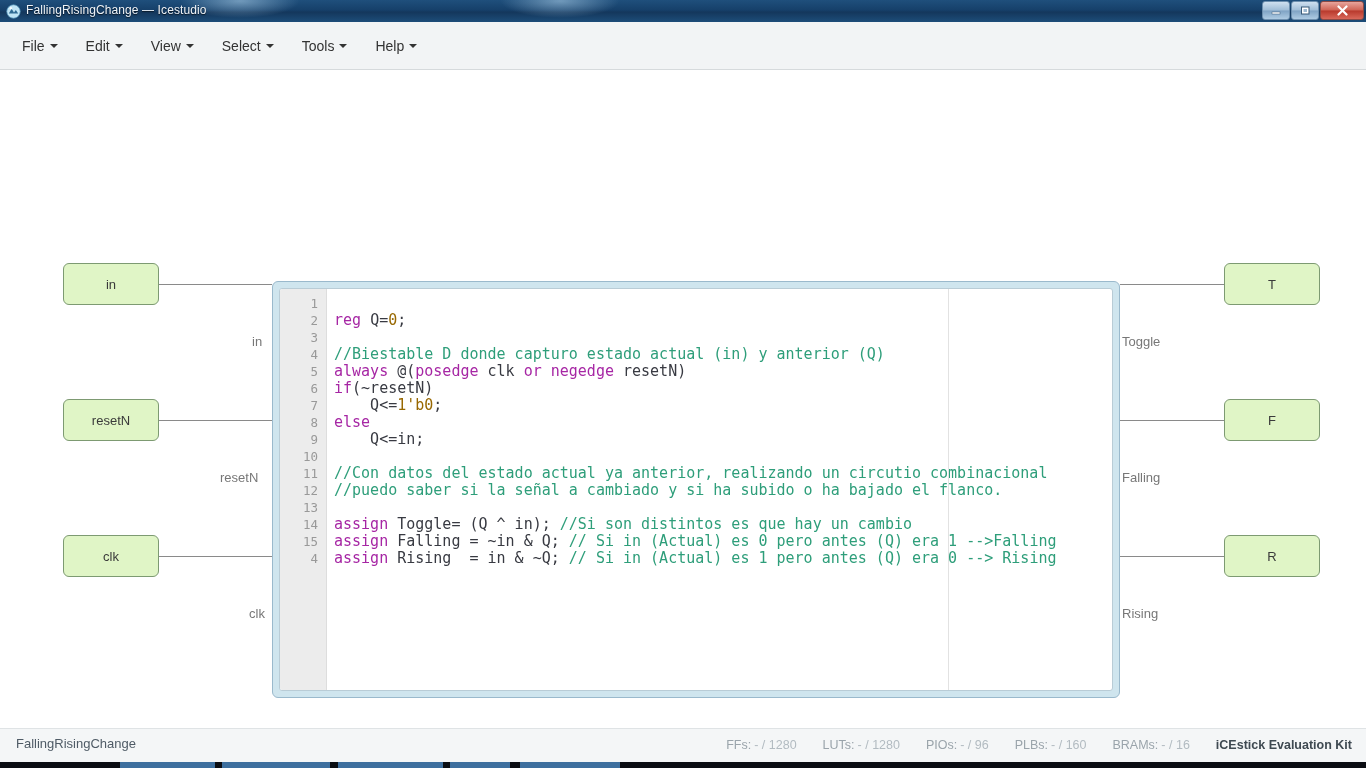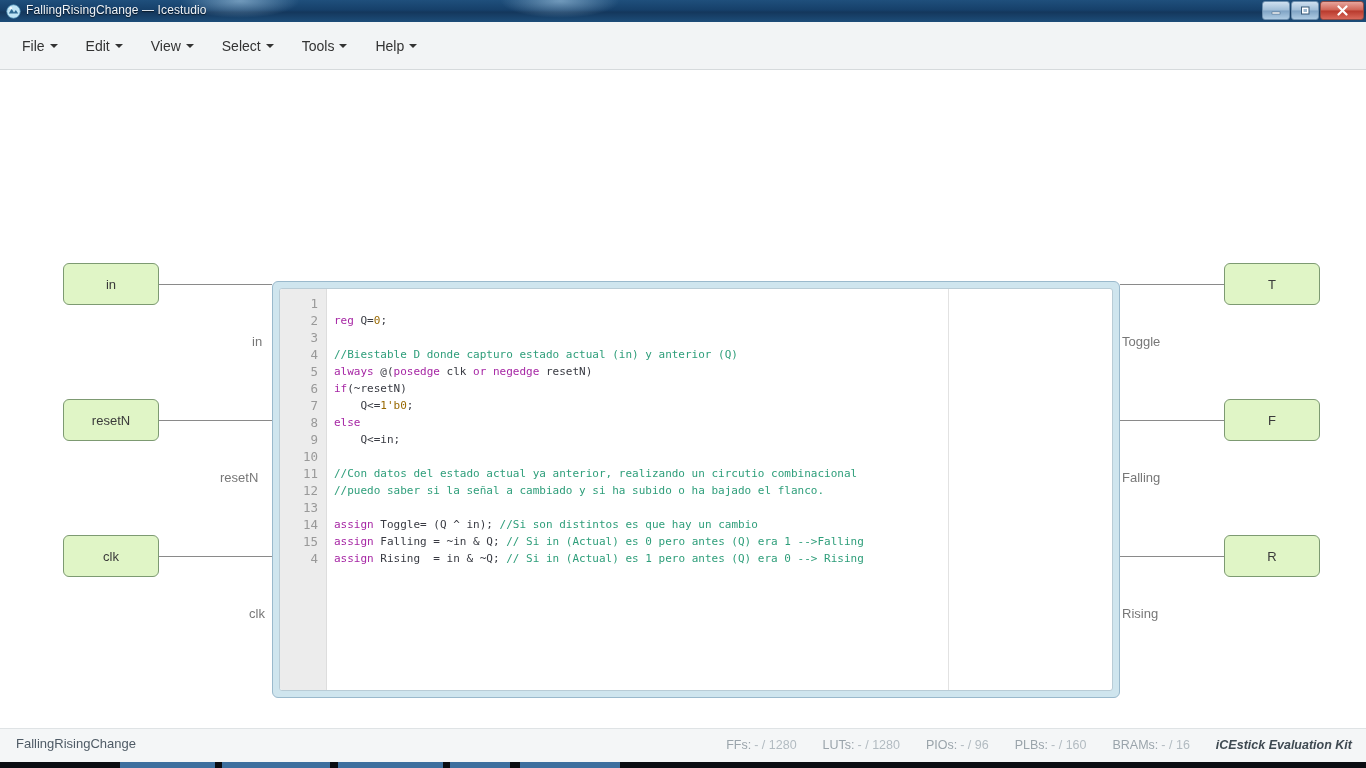--- a/index.html
+++ b/index.html
@@ -188,21 +188,21 @@
     line-height: 17px;
     padding-right: 8px;
   }
   .code-area {
     position: absolute;
     left: 48px; top: 0;
     right: 0; bottom: 0;
     padding-top: 6px;
     padding-left: 6px;
     font-family: "DejaVu Sans Mono", monospace;
-    font-size: 11px;
+    font-size: 15px;
     overflow: hidden;
     white-space: pre;
   }
   .code-area .ln {
     height: 17px;
     line-height: 17px;
     white-space: pre;
   }
   .ruler {
     position: absolute;
@@ -240,21 +240,20 @@
     font-size: 12.5px;
     color: #9aa4ab;
     white-space: nowrap;
   }
   .stat-label { color: #9aa4ab; }
   .stat-val { color: #b2bbc1; margin-left: 3px; }
   .status-board {
     font-size: 12.5px;
     color: #3f4a52;
     font-weight: bold;
-    font-style: italic;
   }
 
   
   .taskbar {
     position: absolute;
     left: 0; top: 762px;
     width: 1366px; height: 6px;
     background: #0a0d12;
     overflow: hidden;
   }

